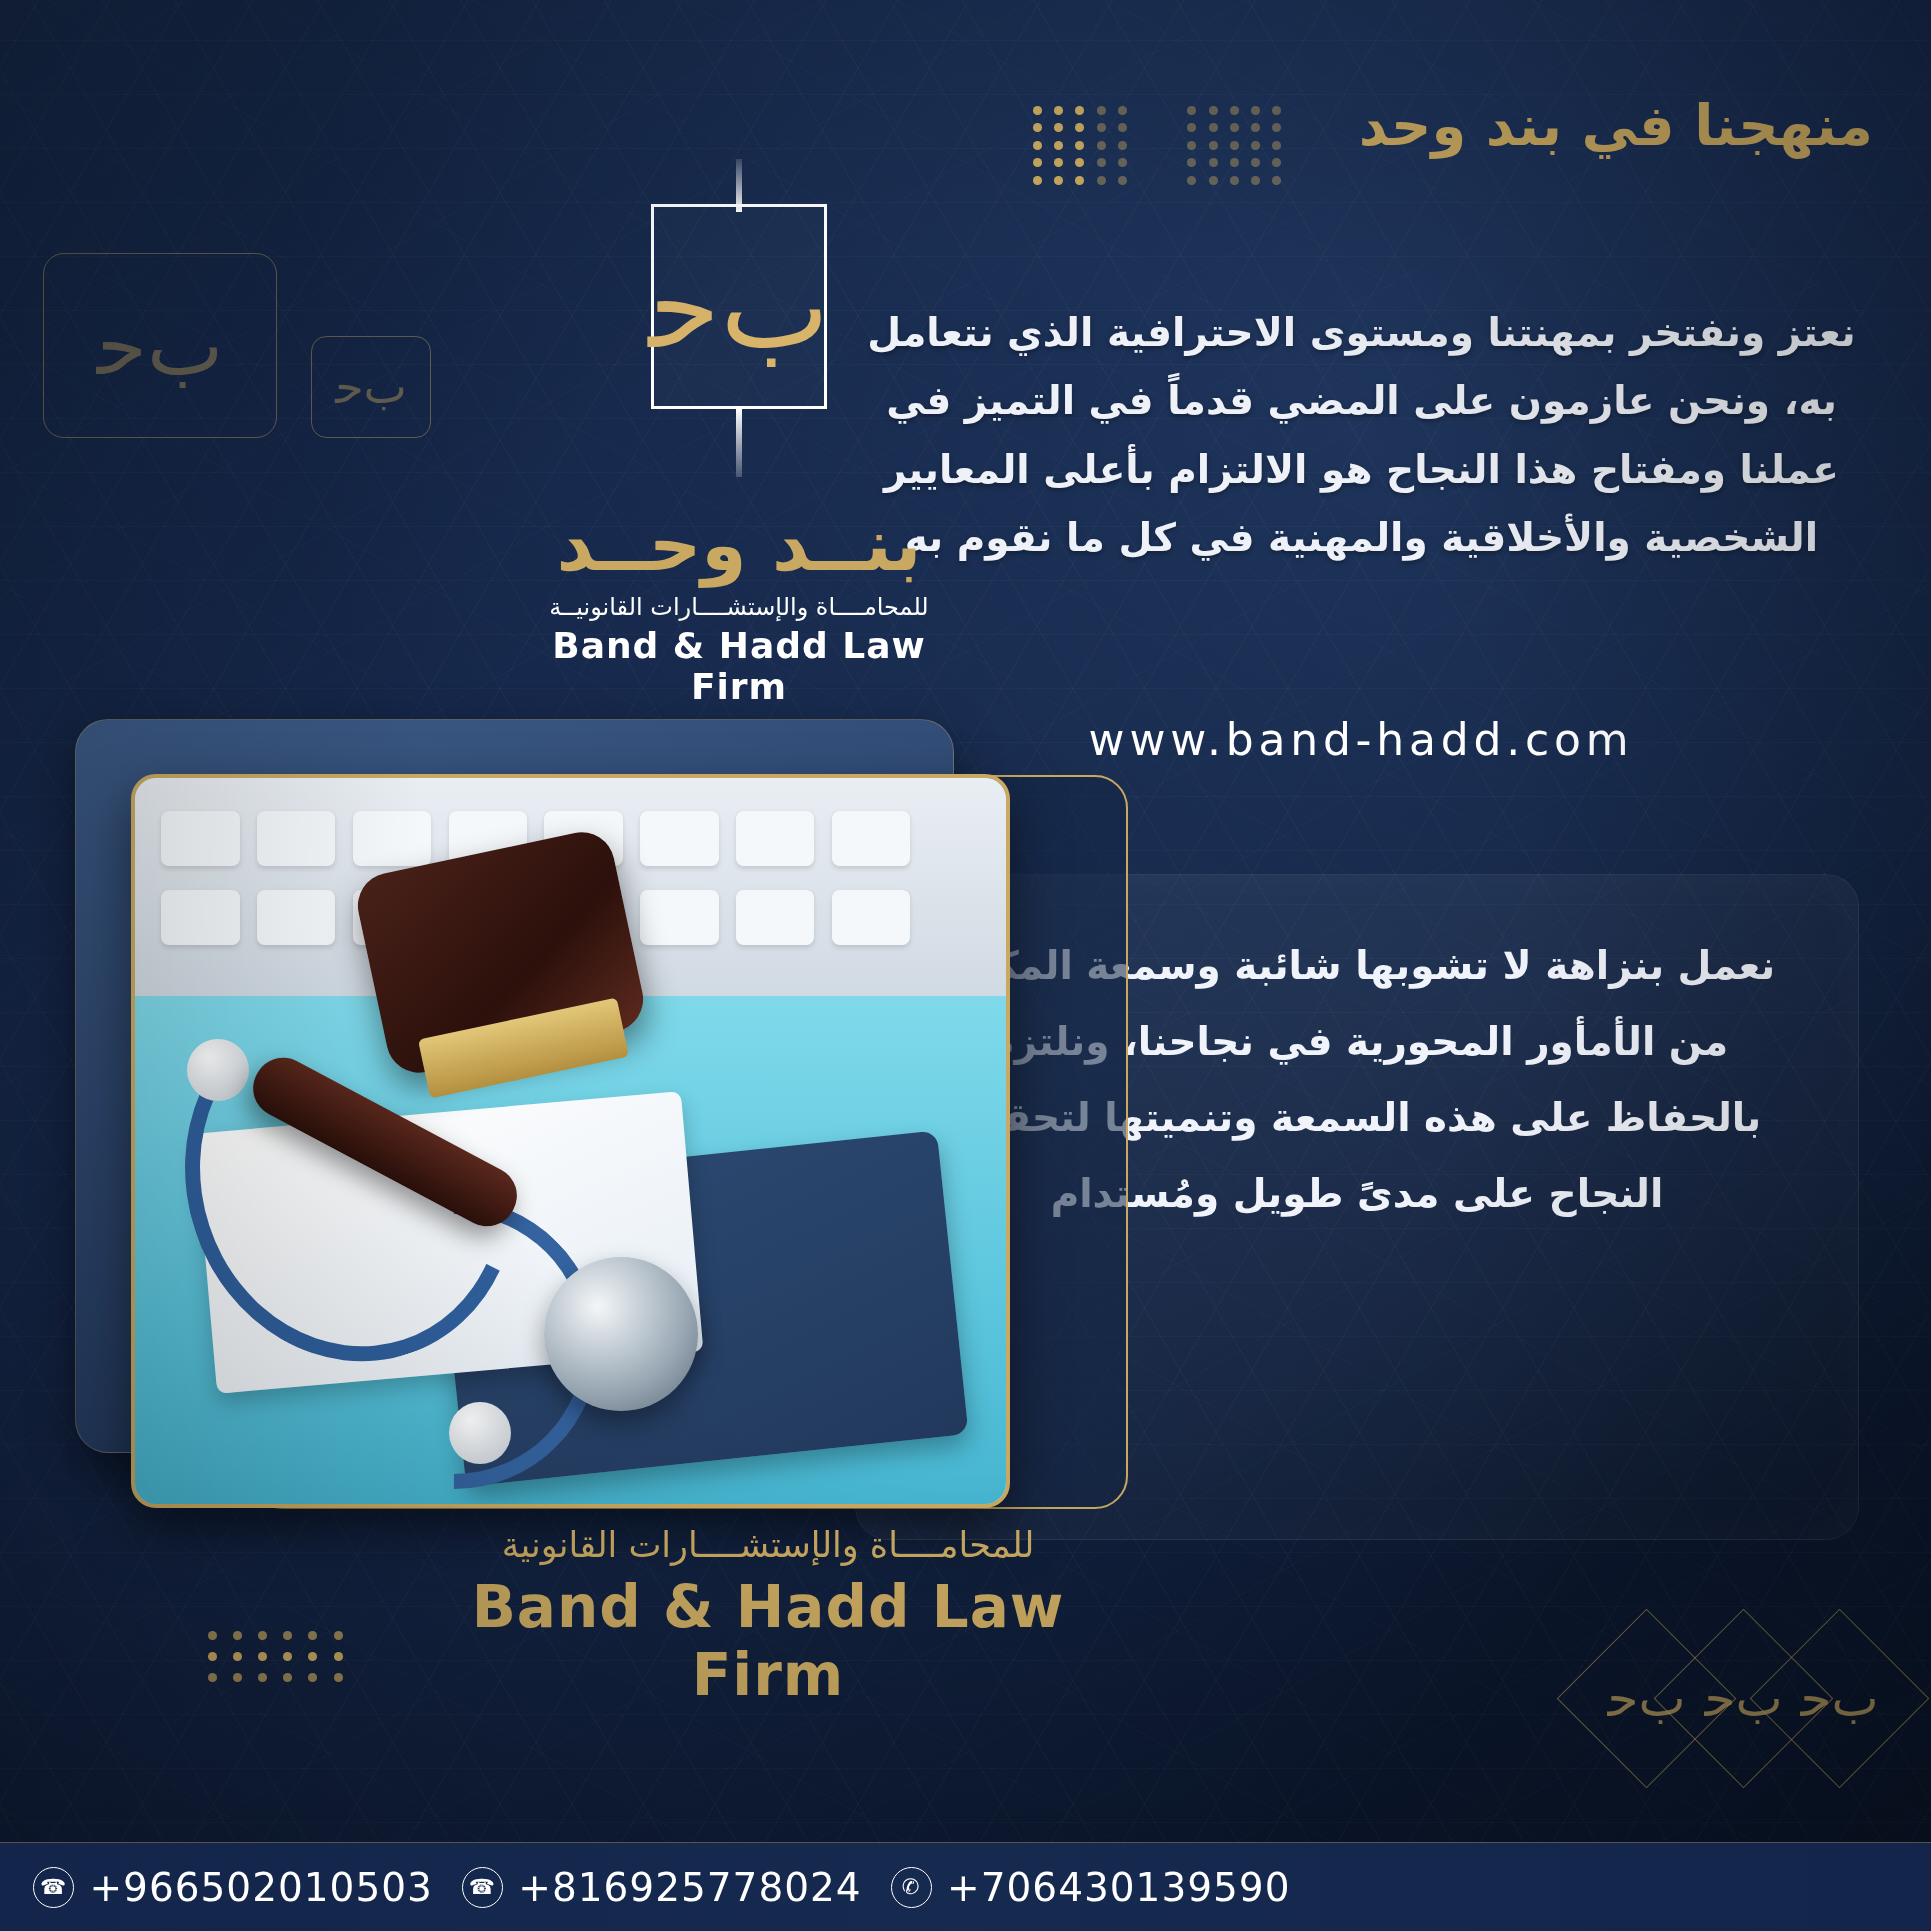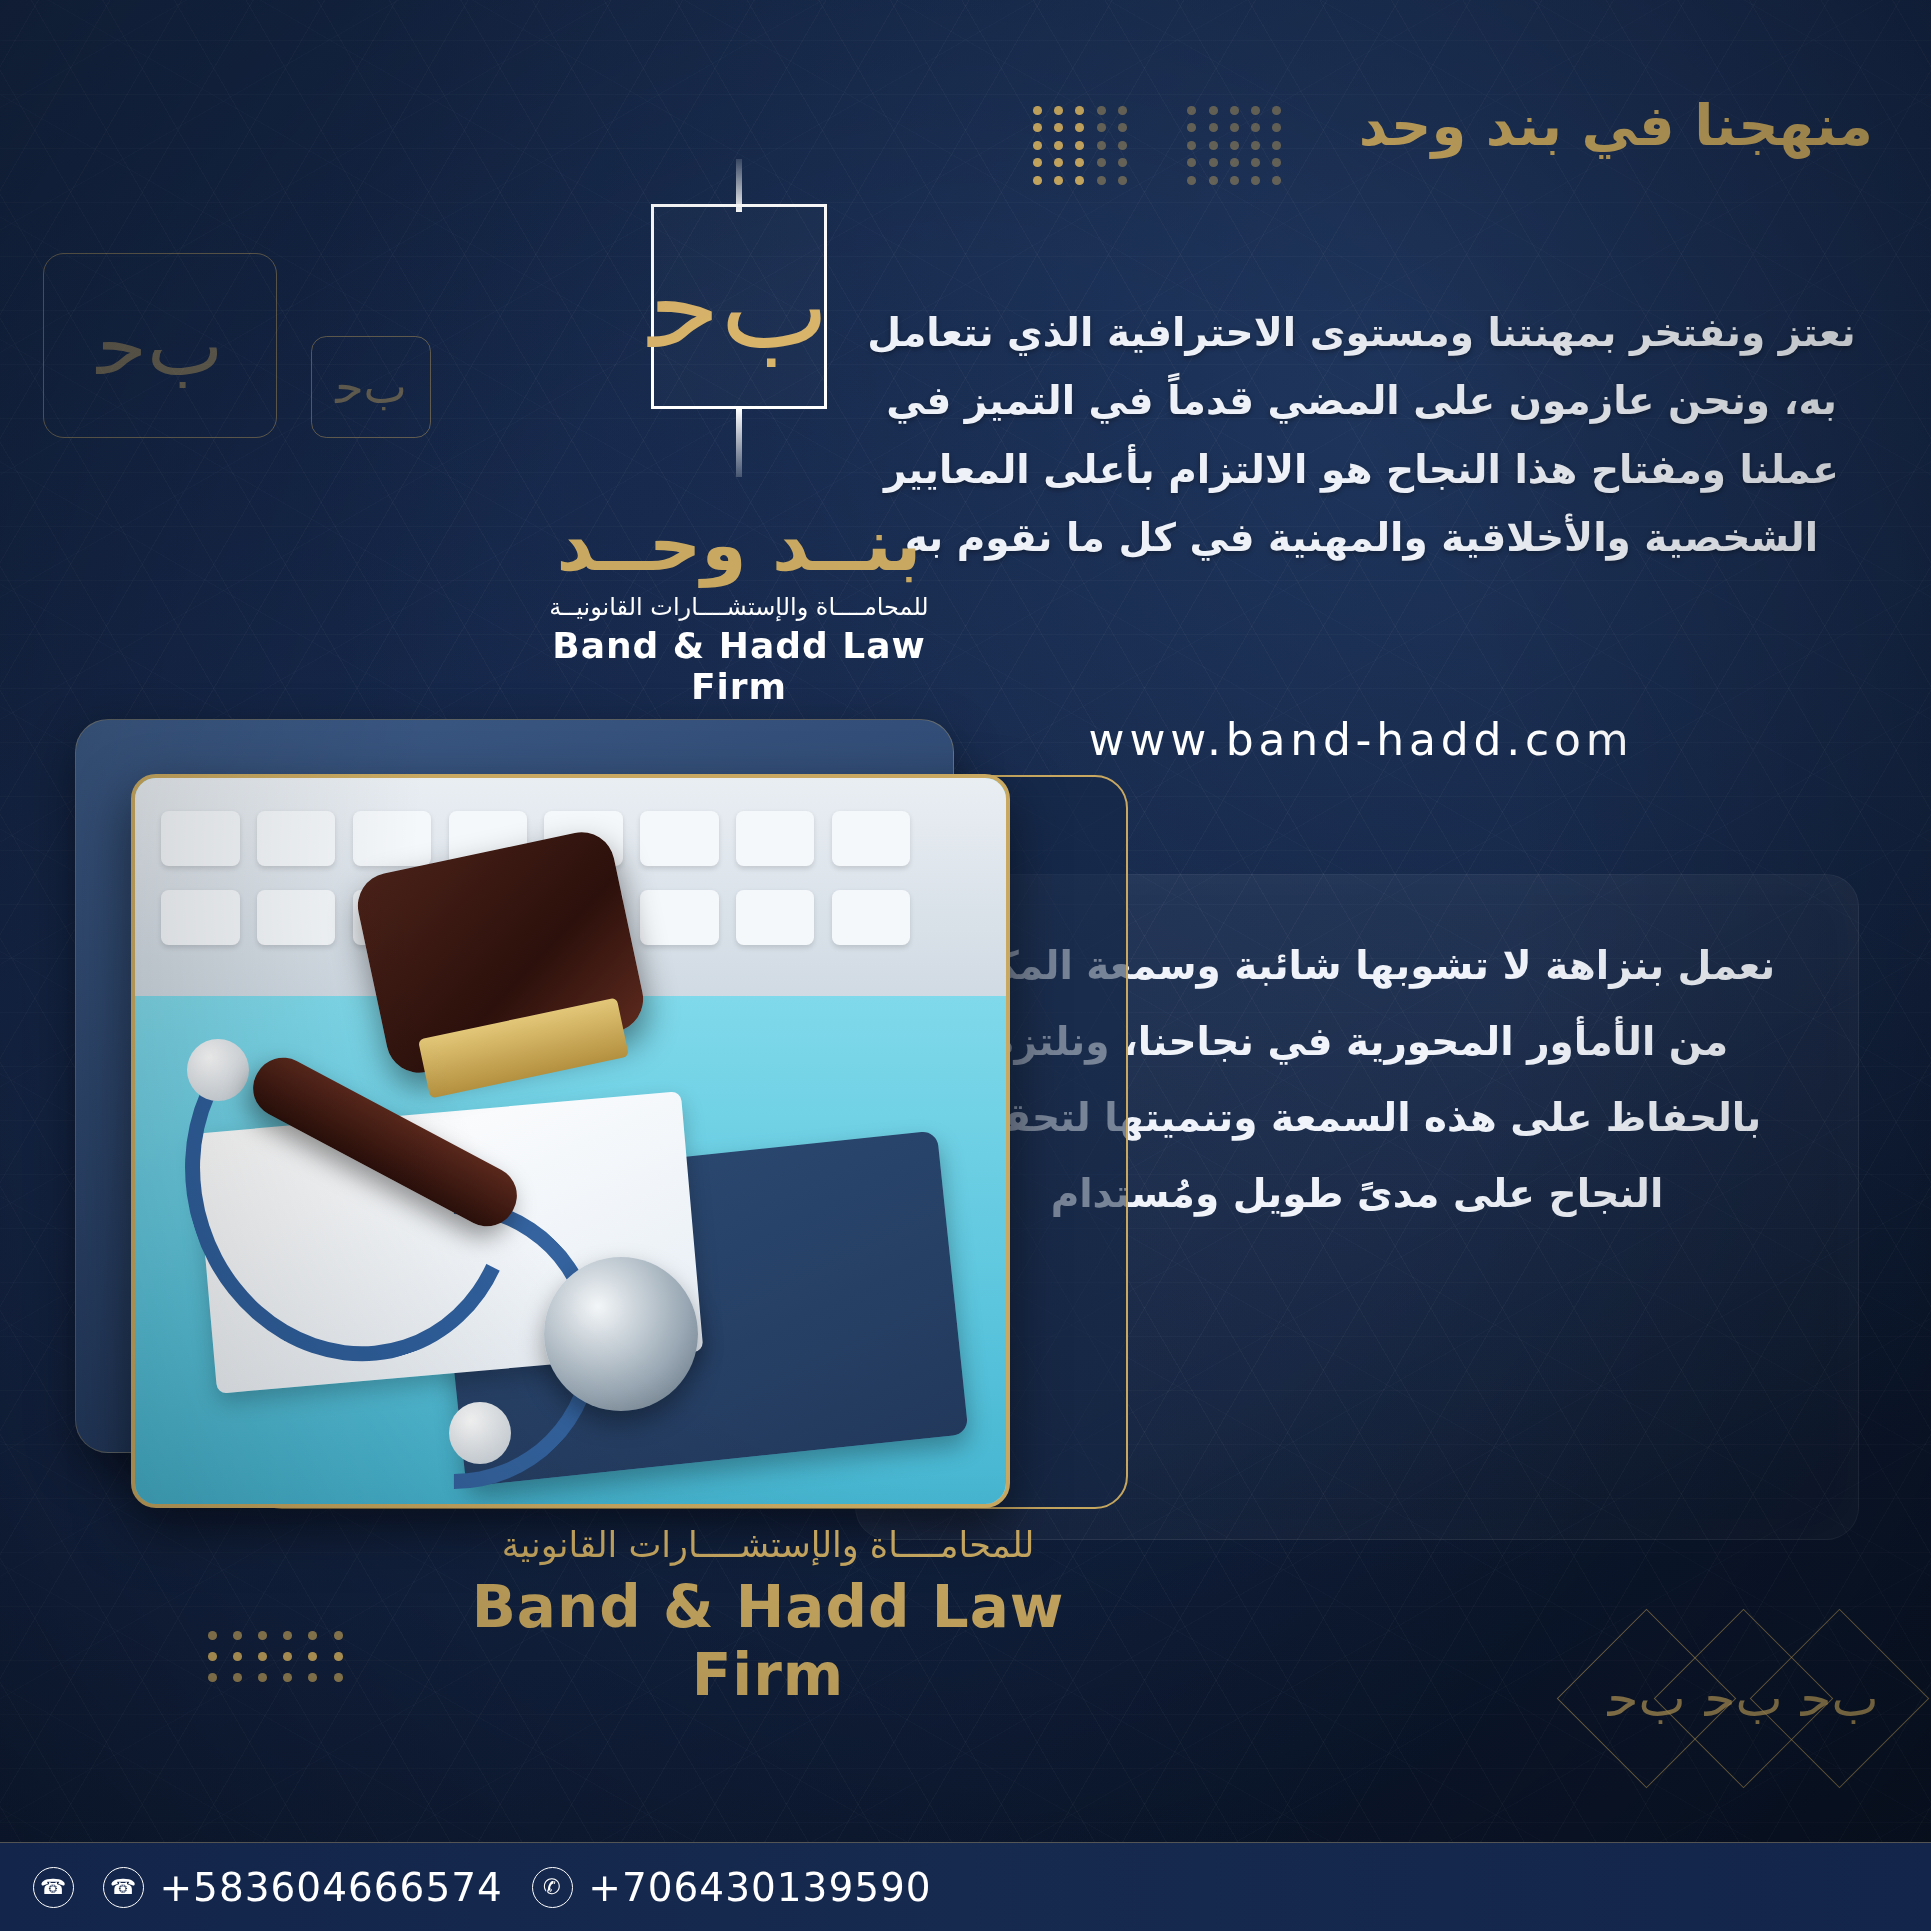--- a/index.html
+++ b/index.html
@@ -518,24 +518,25 @@
     <div class="diamond" style="left:193px;top:42px">
       <span>بﺣ</span>
     </div>
   </div>
 
   <div class="vignette"></div>
 
   <div class="contact-bar">
     <div class="contact-item">
       <span class="ci-icon">☎</span>
+      <span>+966502010503</span>
     </div>
     <div class="contact-item">
       <span class="ci-icon">☎</span>
-      <span>+583604666574</span>
+      <span>+816925778024</span>
     </div>
     <div class="contact-item">
       <span class="ci-icon">✆</span>
       <span>+706430139590</span>
     </div>
   </div>
 </div>
 
 
 </body></html>

